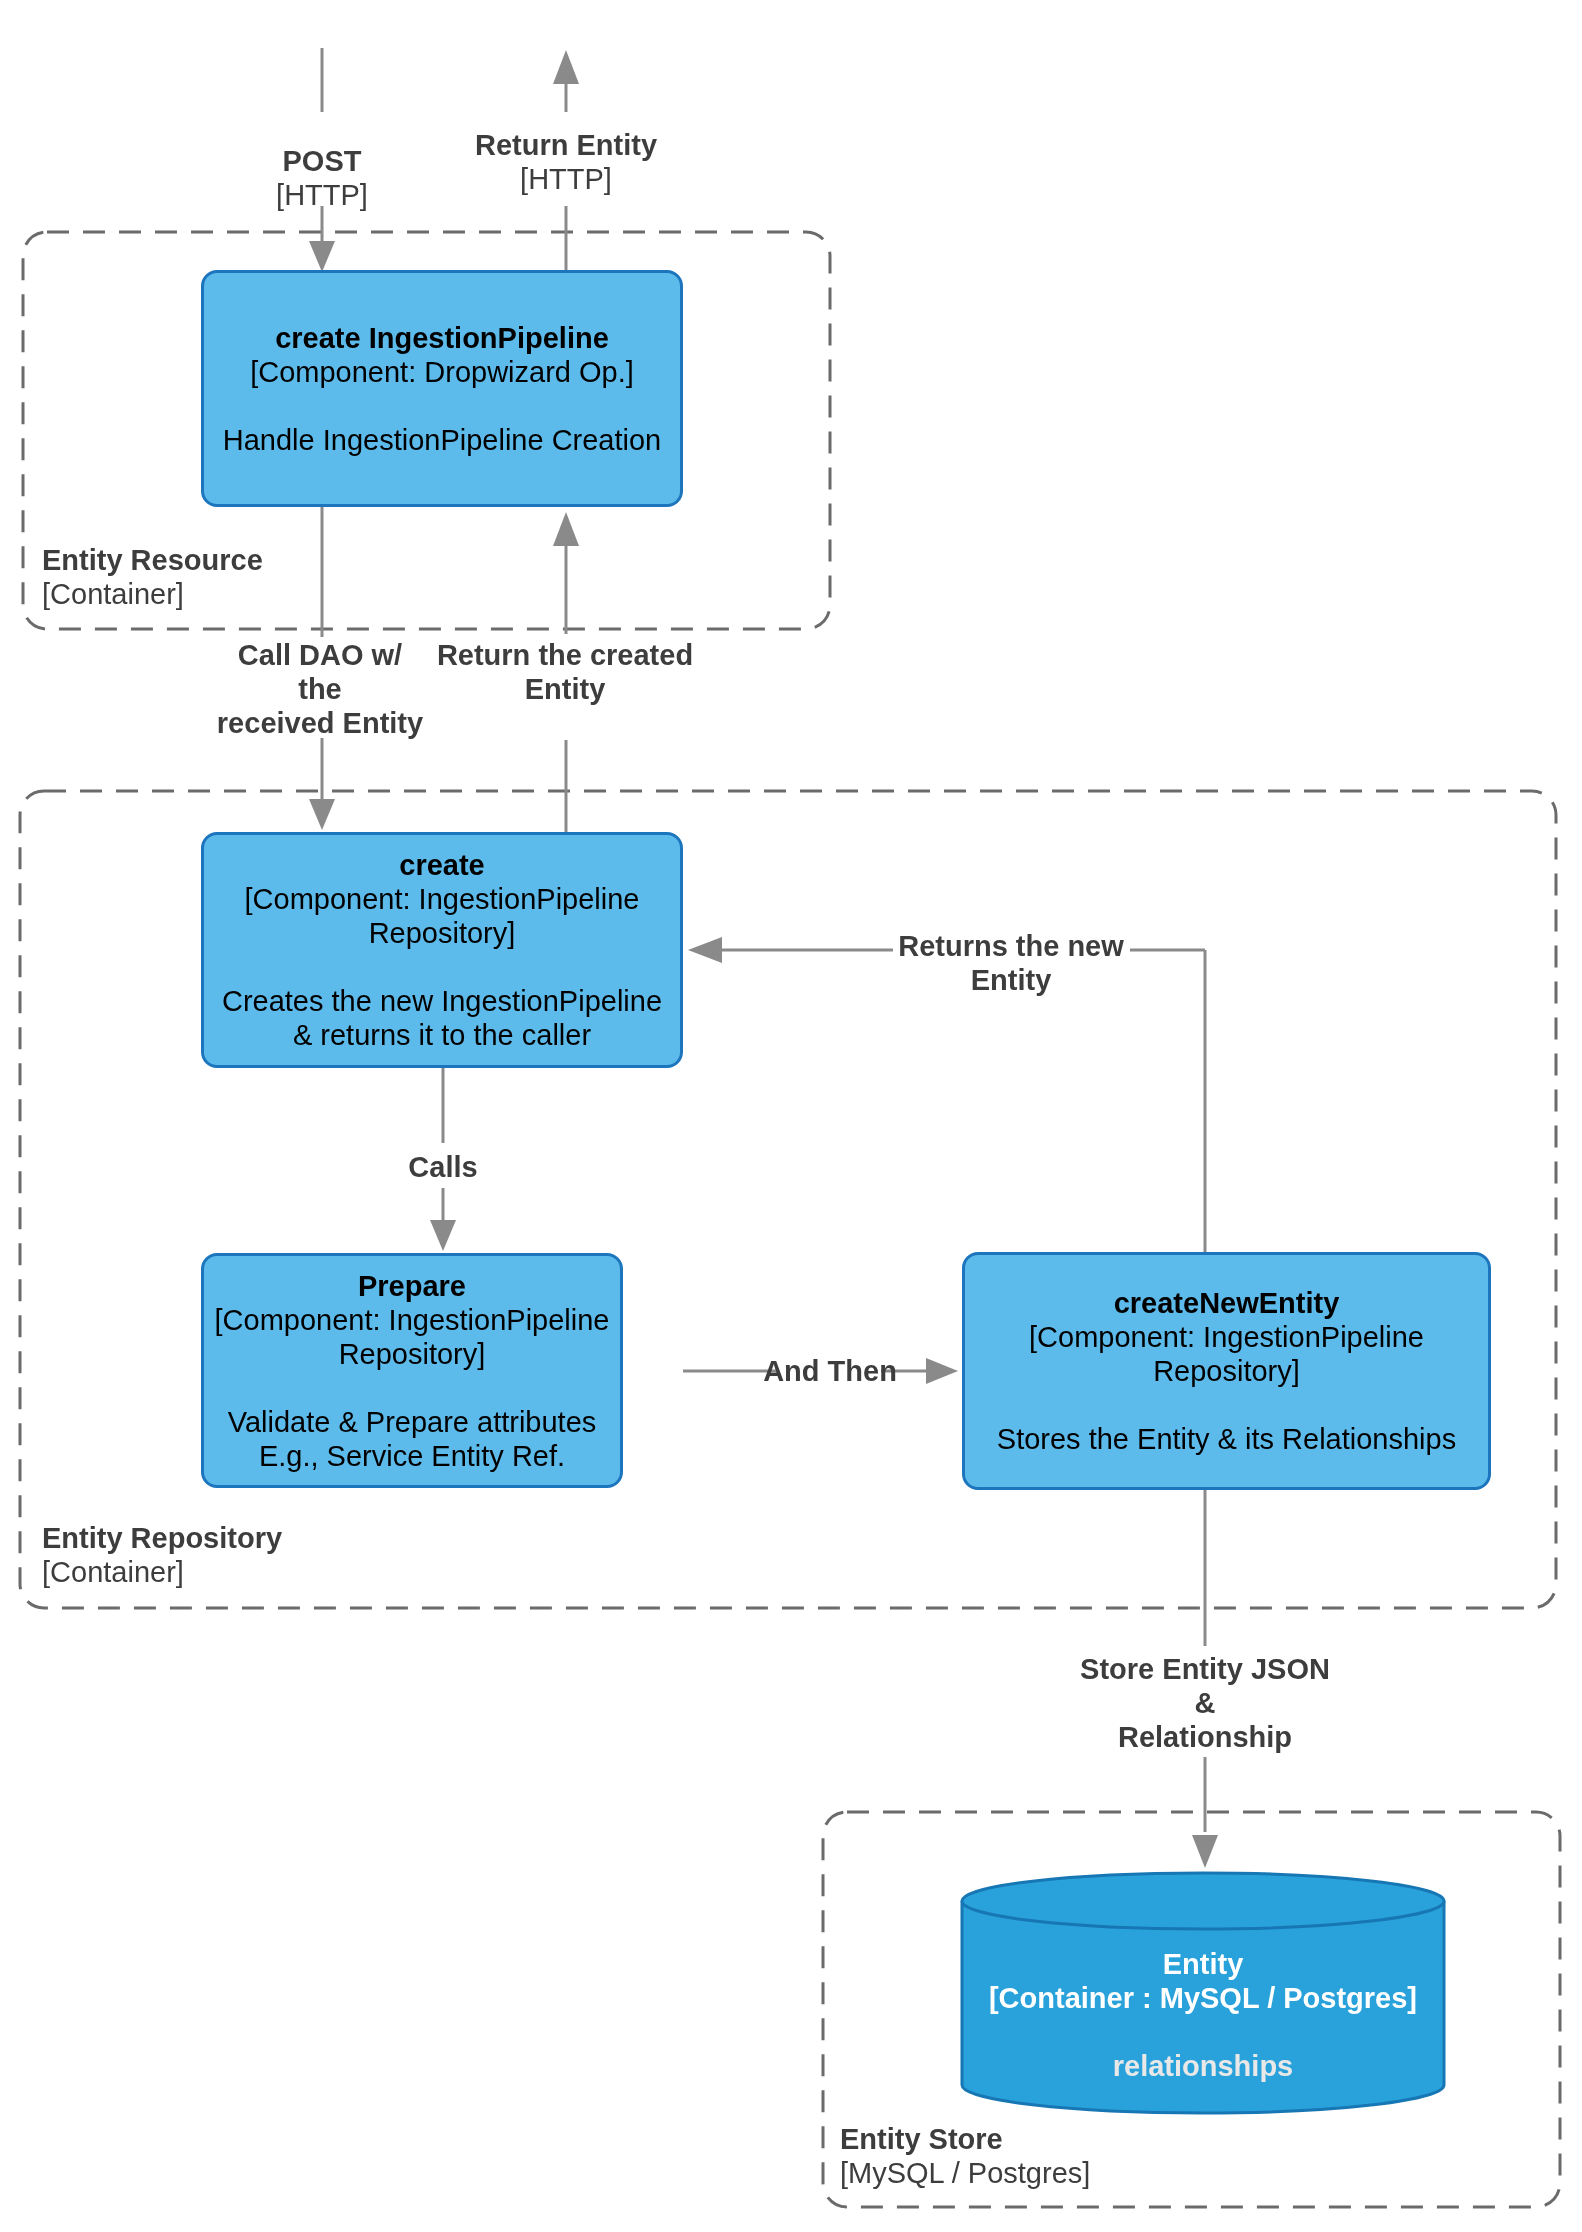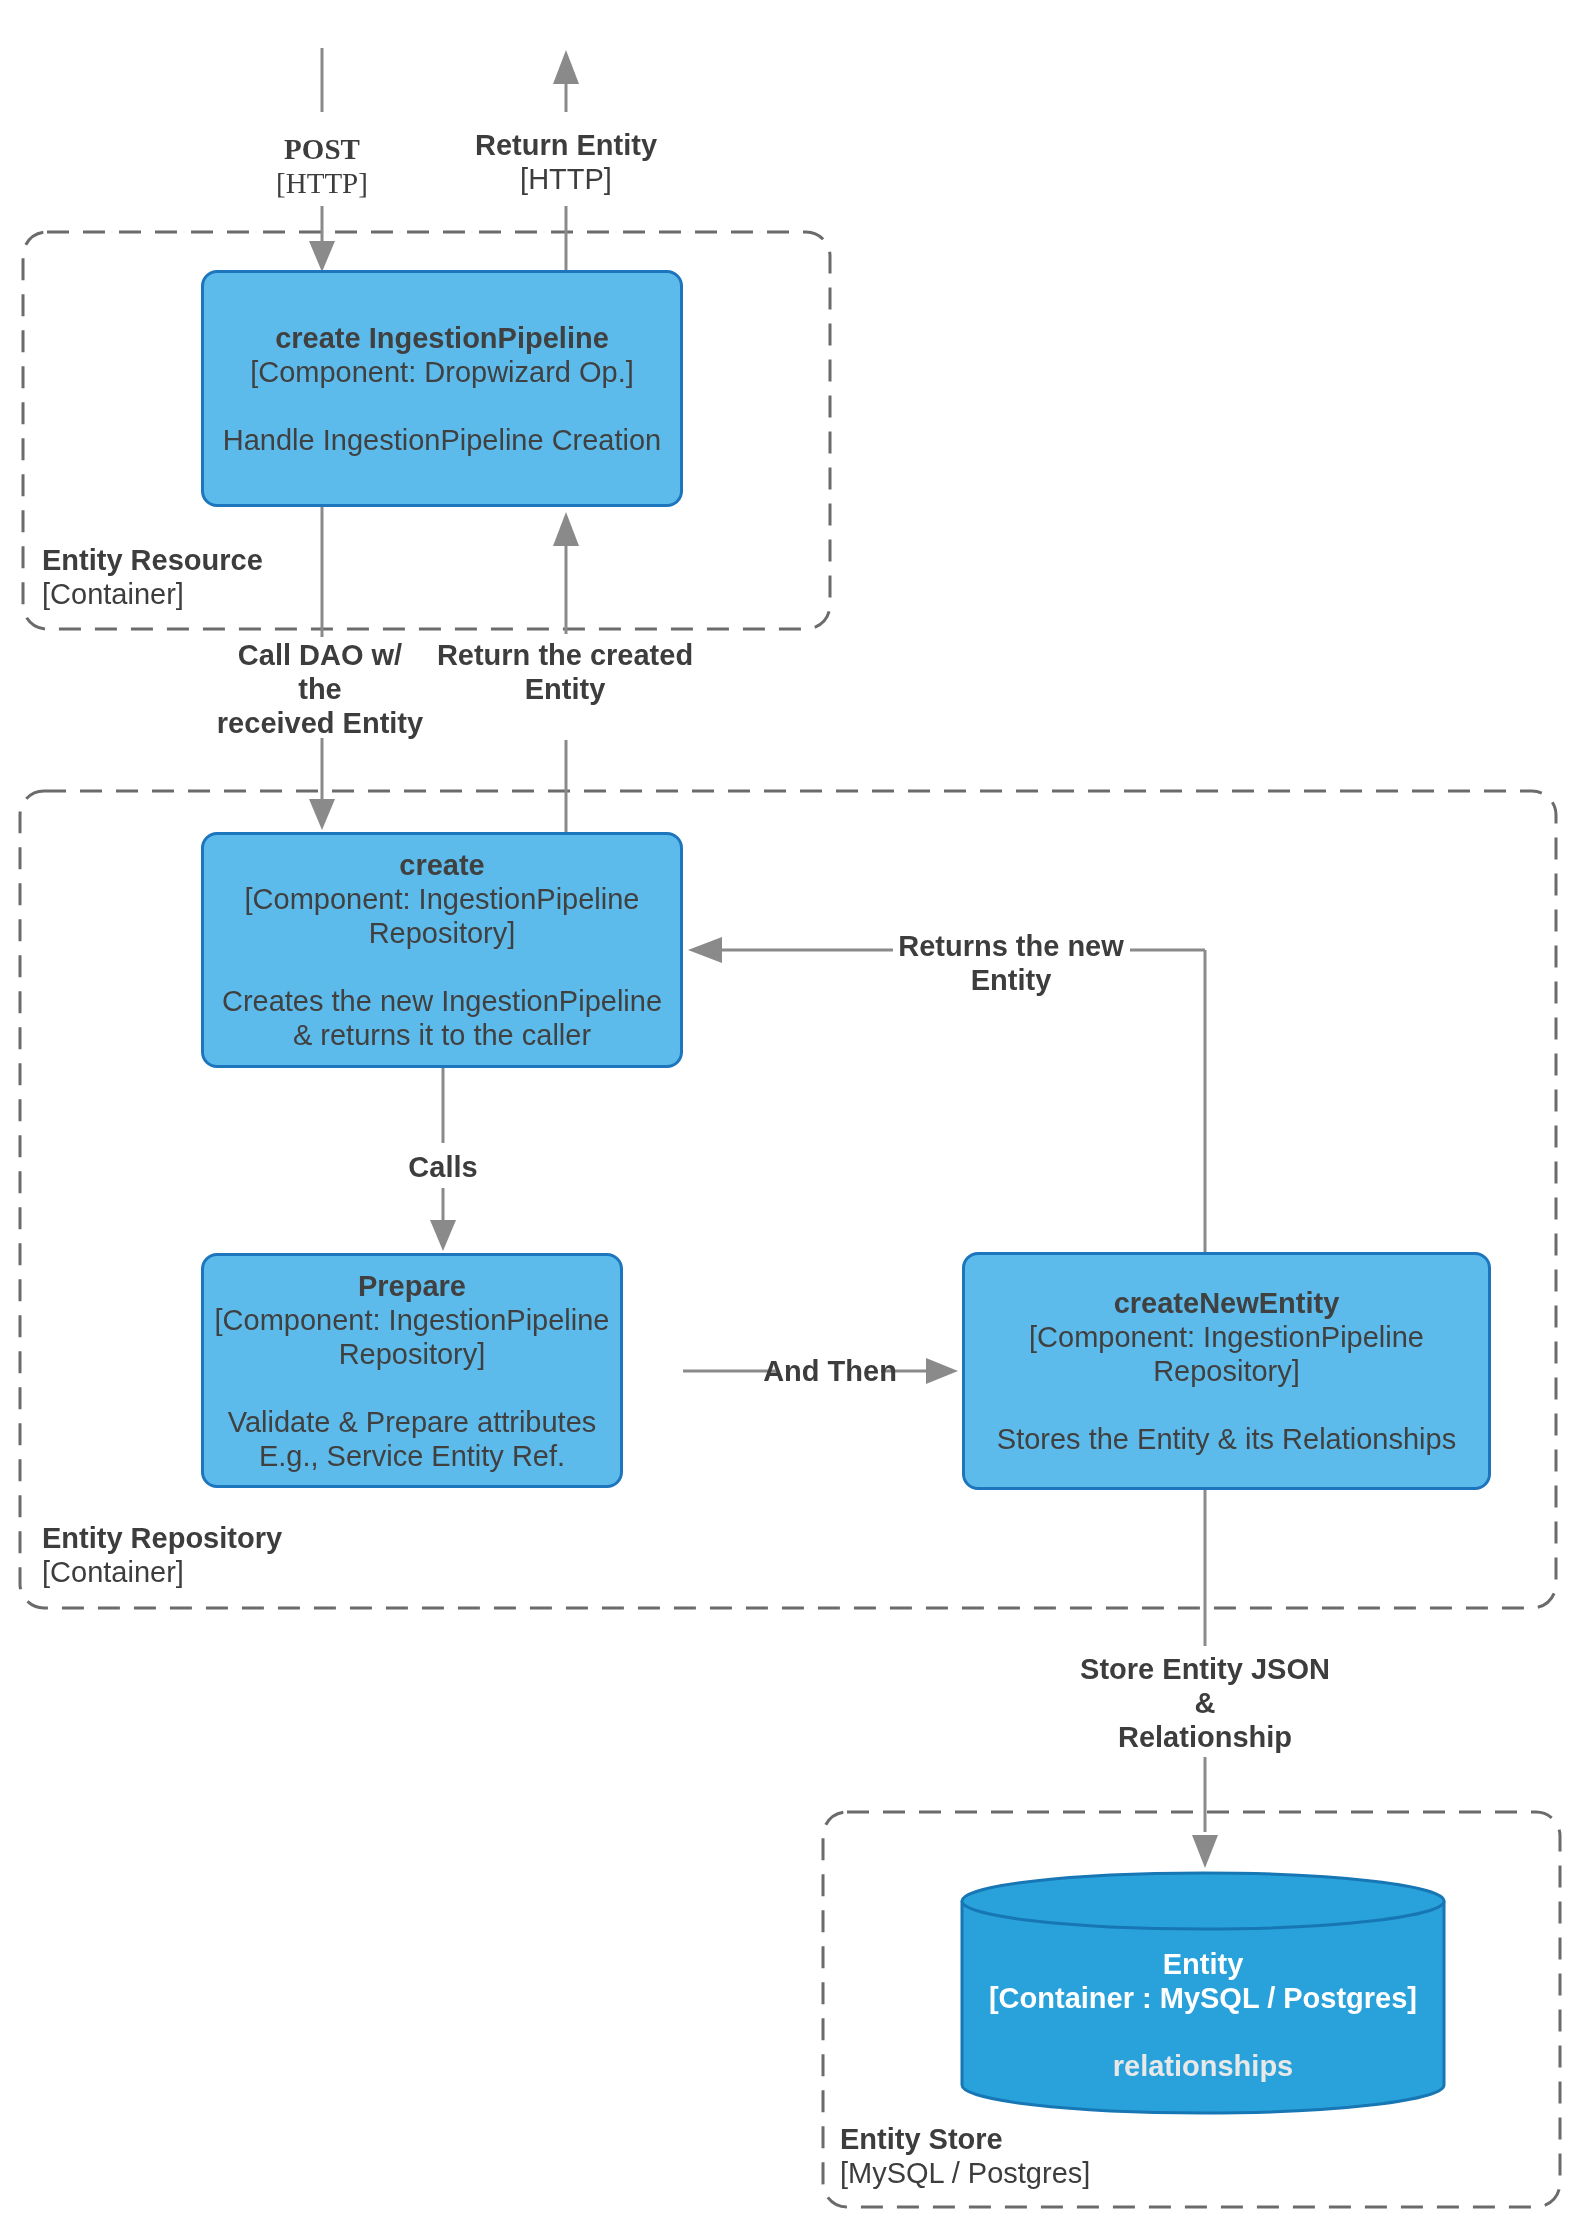--- a/index.html
+++ b/index.html
@@ -8,21 +8,21 @@
     font-family:"Liberation Sans", sans-serif;color:#3d3d3d;
   }
   #wires{position:absolute;left:0;top:0;width:1582px;height:2232px;}
   .dashed{fill:none;stroke:#6b6b6b;stroke-width:3;stroke-dasharray:22 14;}
   .wire{stroke:#8a8a8a;stroke-width:3;fill:none;}
   .head{fill:#8a8a8a;stroke:none;}
   .db{fill:#29a2db;stroke:#1776b4;stroke-width:3;}
   .node{
     position:absolute;box-sizing:border-box;background:#5dbbeb;border:3px solid #1d76bd;
     border-radius:16px;display:flex;flex-direction:column;justify-content:center;align-items:center;
-    color:#404040;font-size:29px;line-height:34px;text-align:center;
+    color:#000000;font-size:29px;line-height:34px;text-align:center;
   }
   .node-line{white-space:nowrap;height:34px;}
   .node-title{font-weight:bold;white-space:nowrap;height:34px;}
   .spacer{height:34px;}
   .edge-label{
     position:absolute;transform:translateX(-50%);text-align:center;
     font-size:29px;line-height:34px;font-weight:bold;white-space:nowrap;
   }
   .edge-label .plain{font-weight:normal;}
   .container-label{
@@ -134,21 +134,21 @@
     <div class="node-line">Stores the Entity &amp; its Relationships</div>
   </div>
 
   <div class="db-text" style="left:962px;top:1915px;width:482px;height:200px;">
     <div class="node-title">Entity</div>
     <div class="node-line">[Container : MySQL / Postgres]</div>
     <div class="spacer"></div>
     <div class="node-line muted">relationships</div>
   </div>
 
-  <div class="edge-label" style="left:322px;top:132px;font-family:Liberation Serif, serif;">
+  <div class="edge-label" style="left:322px;top:144px;">
     <div>POST</div>
     <div class="plain">[HTTP]</div>
   </div>
 
   <div class="edge-label" style="left:566px;top:128px;">
     <div>Return Entity</div>
     <div class="plain">[HTTP]</div>
   </div>
 
   <div class="edge-label" style="left:320px;top:638px;">

